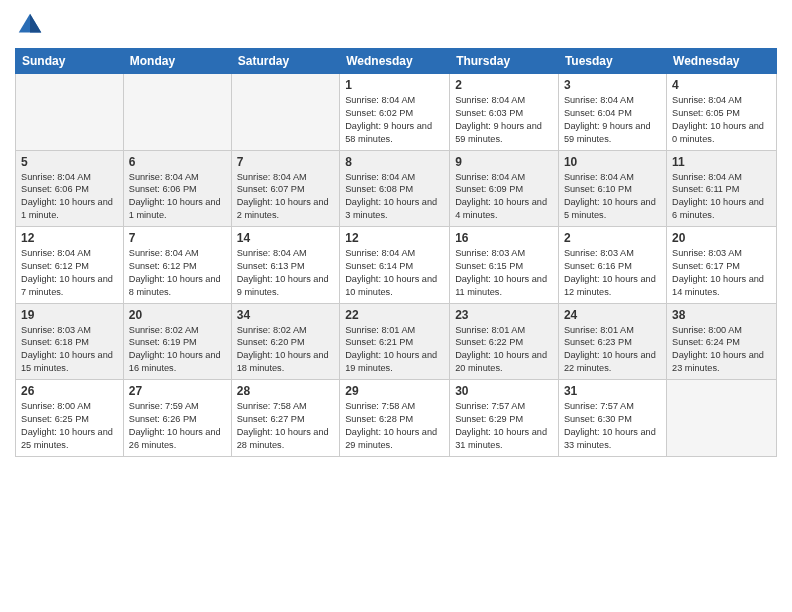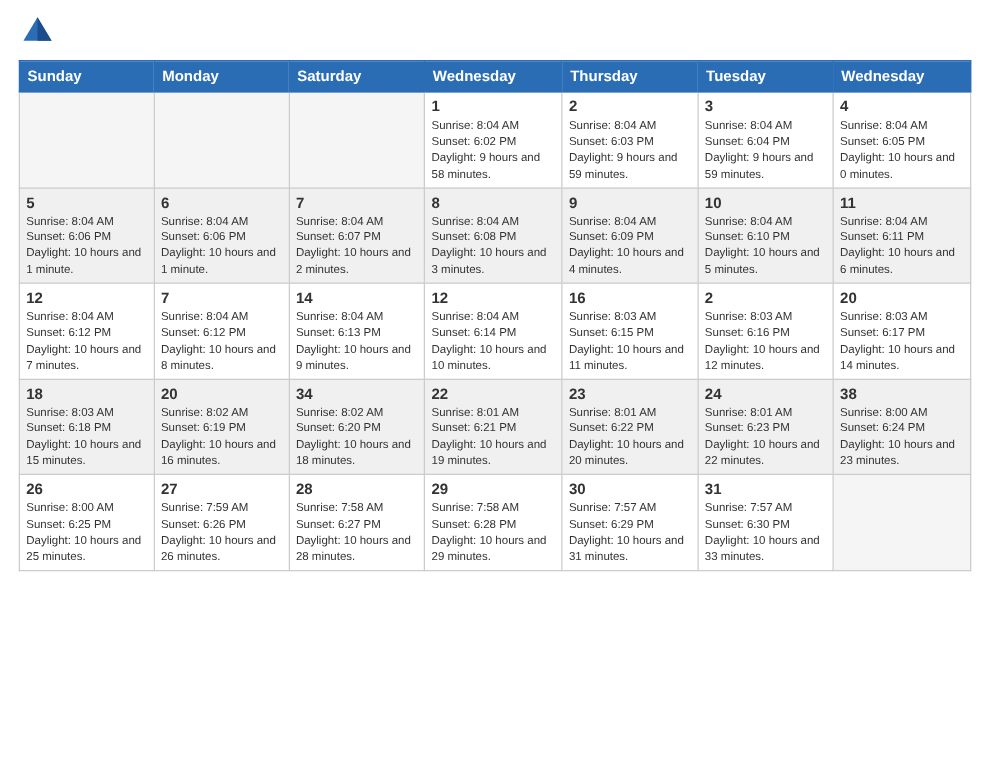--- a/index.html
+++ b/index.html
@@ -212,21 +212,21 @@
             <span class="day-number">2</span>
             <div class="day-info">Sunrise: 8:03 AM<br>Sunset: 6:16 PM<br>Daylight: 10 hours and 12 minutes.</div>
           </td>
           <td>
             <span class="day-number">20</span>
             <div class="day-info">Sunrise: 8:03 AM<br>Sunset: 6:17 PM<br>Daylight: 10 hours and 14 minutes.</div>
           </td>
         </tr>
         <tr class="row-shade">
           <td>
-            <span class="day-number">18</span>
+            <span class="day-number">19</span>
             <div class="day-info">Sunrise: 8:03 AM<br>Sunset: 6:18 PM<br>Daylight: 10 hours and 15 minutes.</div>
           </td>
           <td>
             <span class="day-number">20</span>
             <div class="day-info">Sunrise: 8:02 AM<br>Sunset: 6:19 PM<br>Daylight: 10 hours and 16 minutes.</div>
           </td>
           <td>
             <span class="day-number">34</span>
             <div class="day-info">Sunrise: 8:02 AM<br>Sunset: 6:20 PM<br>Daylight: 10 hours and 18 minutes.</div>
           </td>

